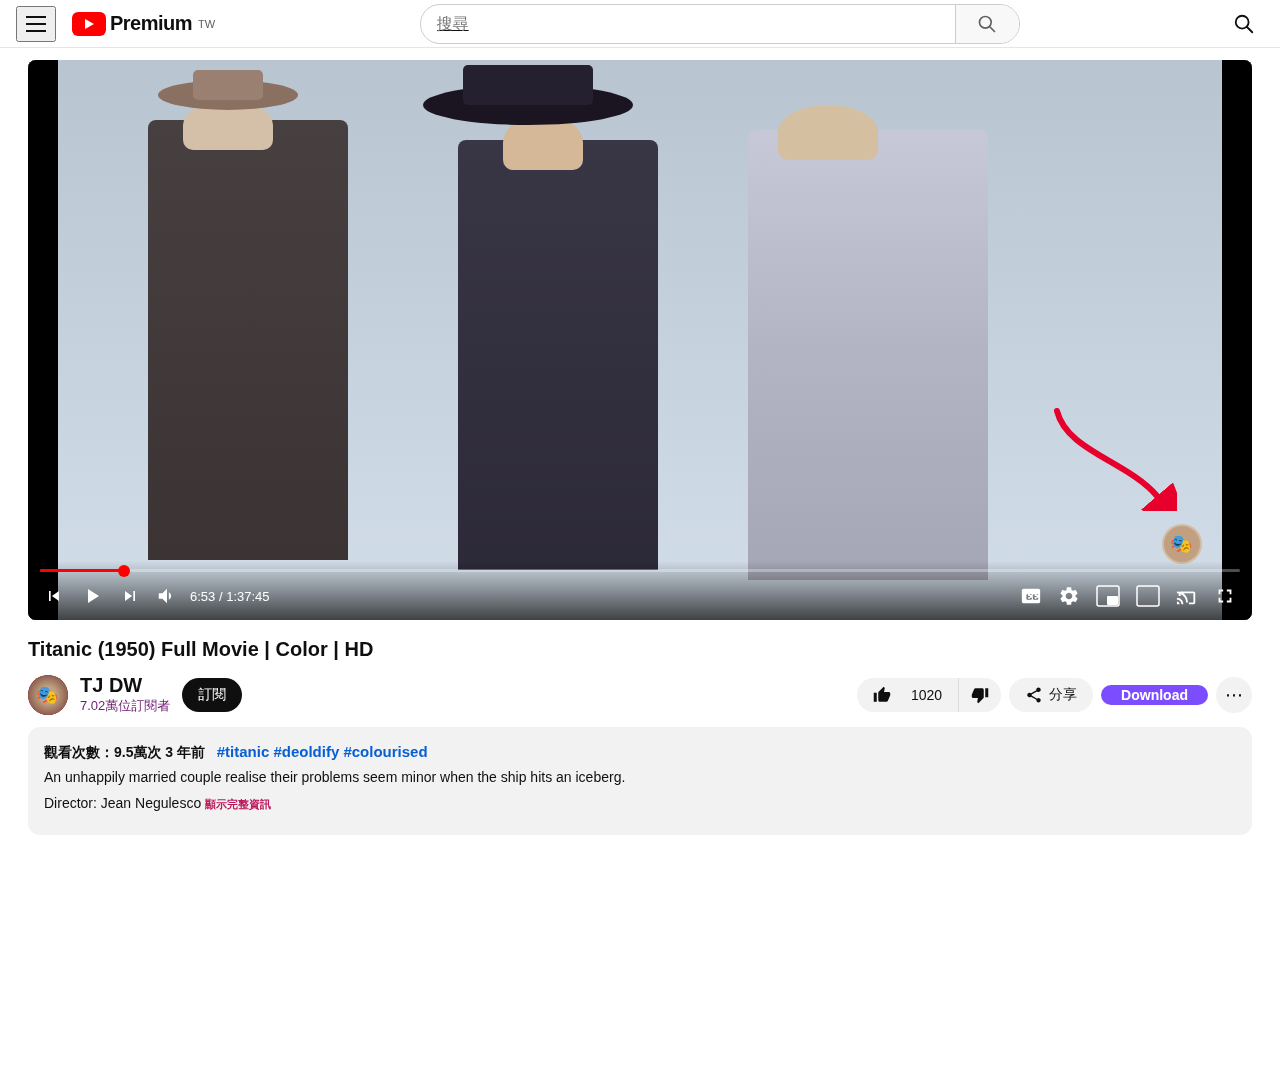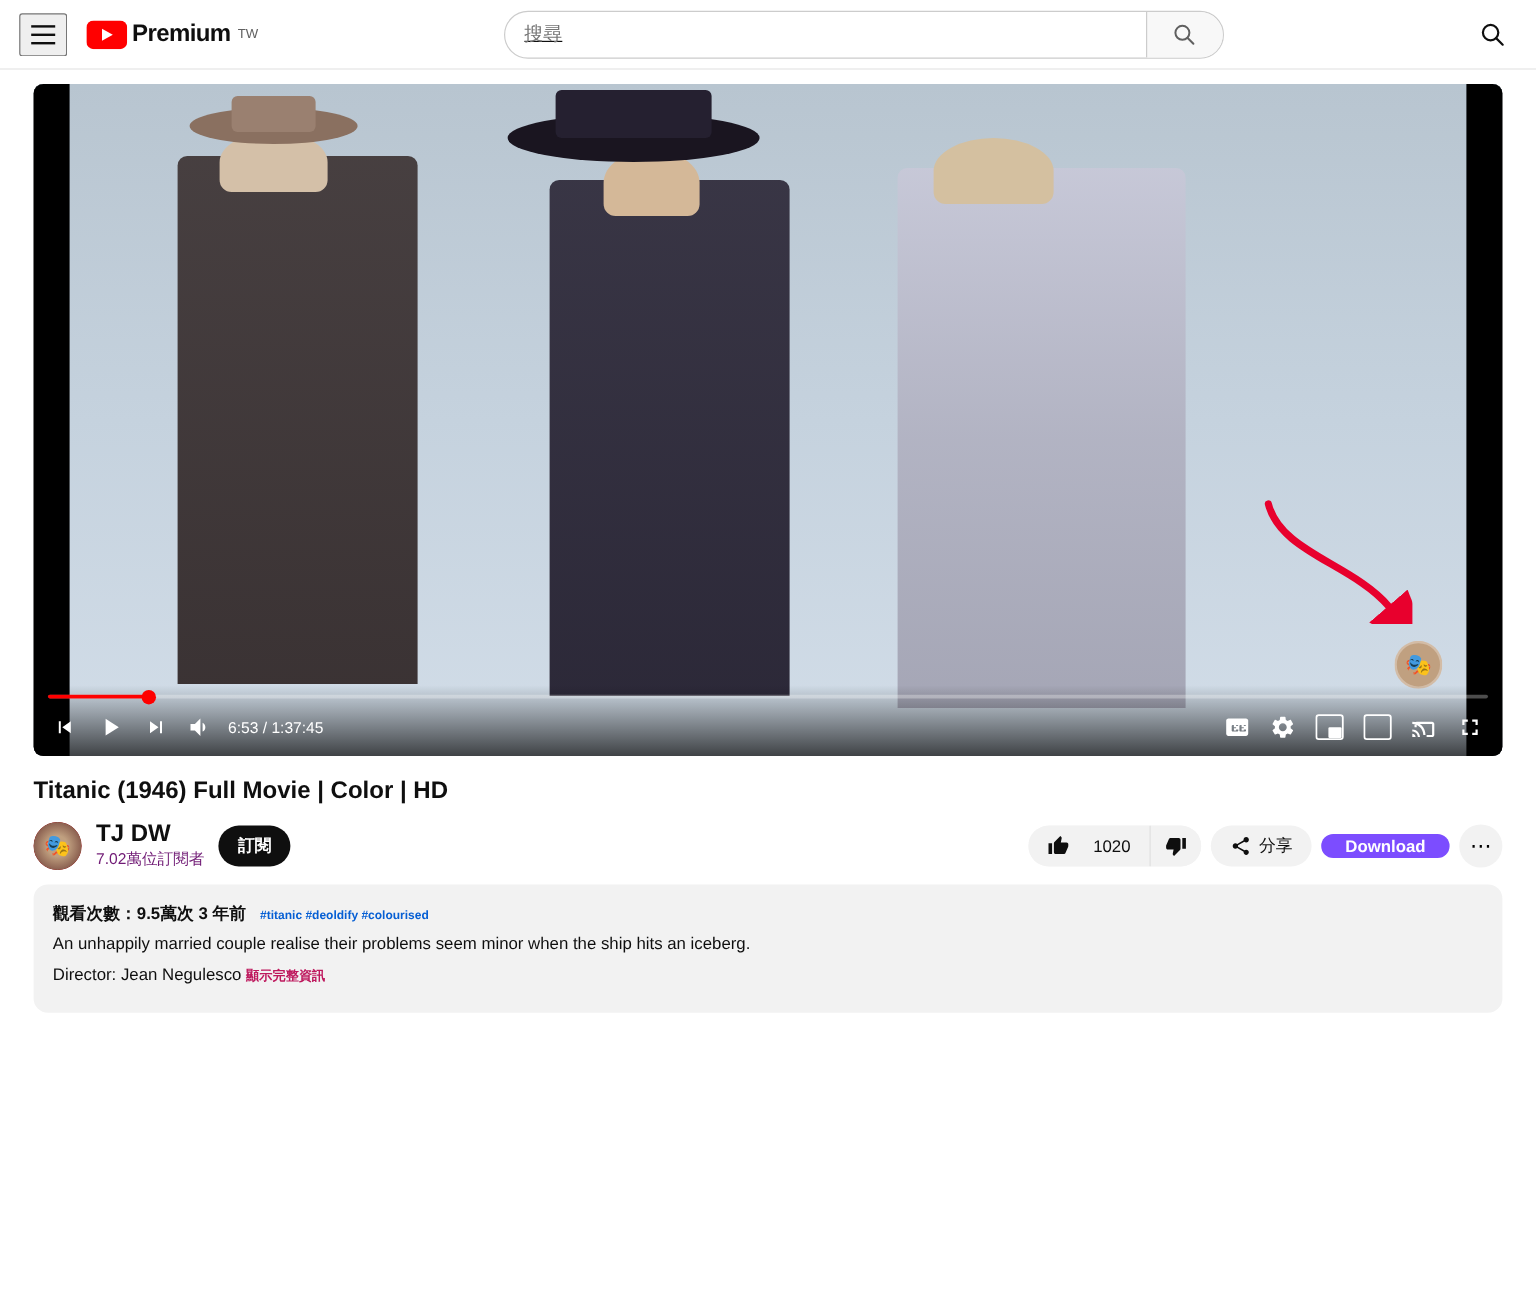--- a/index.html
+++ b/index.html
@@ -3,21 +3,21 @@
   <meta charset="utf-8">
   <style>
     * { margin: 0; padding: 0; box-sizing: border-box; }
     body { font-family: 'Arial', sans-serif; background: #fff; color: #0f0f0f; width: 1280px; min-height: 1076px; overflow-x: hidden; }
 
     
     .header {
       display: flex;
       align-items: center;
       padding: 0 16px;
-      height: 58px;
+      height: 48px;
       border-bottom: 1px solid #e5e5e5;
       position: sticky;
       top: 0;
       background: #fff;
       z-index: 100;
     }
     .header-left {
       display: flex;
       align-items: center;
       gap: 16px;
@@ -302,21 +302,21 @@
       font-size: 13px;
       color: #701a75;
     }
     .subscribe-btn {
       background: #0f0f0f;
       color: #fff;
       border: none;
       border-radius: 20px;
       padding: 8px 16px;
       font-size: 14px;
-      font-weight: 700;
+      font-weight: 400;
       cursor: pointer;
     }
     .channel-actions {
       display: flex;
       align-items: center;
       gap: 8px;
     }
     .action-group {
       display: flex;
       align-items: center;
@@ -389,21 +389,21 @@
       padding: 16px;
       margin-top: 8px;
     }
     .description-stats {
       font-size: 14px;
       font-weight: 600;
       margin-bottom: 4px;
     }
     .description-tags {
       color: #065fd4;
-      font-size: 10px;
+      font-size: 15px;
       margin-bottom: 8px;
     }
     .description-text {
       font-size: 14px;
       color: #0f0f0f;
       line-height: 1.6;
     }
     .description-text p {
       margin-bottom: 4px;
     }
@@ -572,21 +572,21 @@
             <svg width="22" height="22" viewBox="0 0 24 24" fill="white">
               <path d="M7 14H5v5h5v-2H7v-3zm-2-4h2V7h3V5H5v5zm12 7h-3v2h5v-5h-2v3zM14 5v2h3v3h2V5h-5z"></path>
             </svg>
           </button>
         </div>
       </div>
     </div>
   </div>
 
   <div class="video-info">
-    <h1 class="video-title">Titanic (1946) Full Movie | Color | HD</h1>
+    <h1 class="video-title">Titanic (1950) Full Movie | Color | HD</h1>
 
     <div class="channel-row">
       <div class="channel-left">
         <div class="avatar">
           <div class="avatar-inner">🎭</div>
         </div>
         <div class="channel-info">
           <span class="channel-name">TJ DW</span>
           <span class="subscriber-count">7.02萬位訂閱者</span>
         </div>

